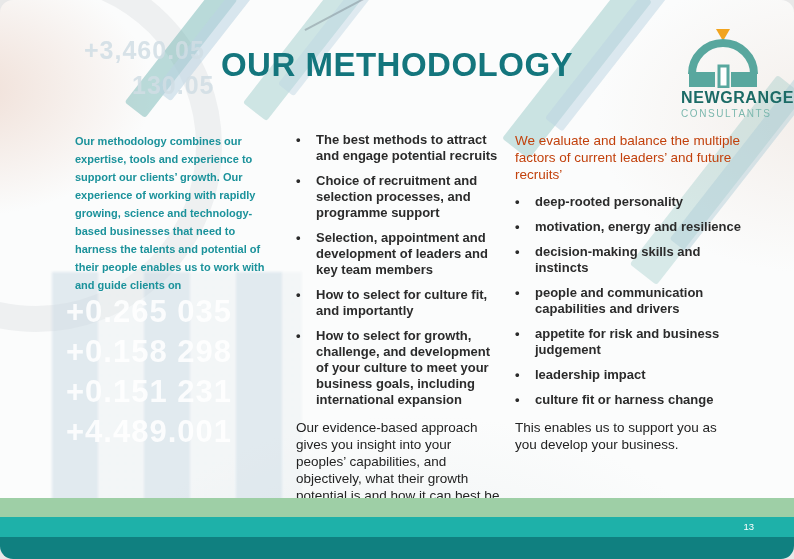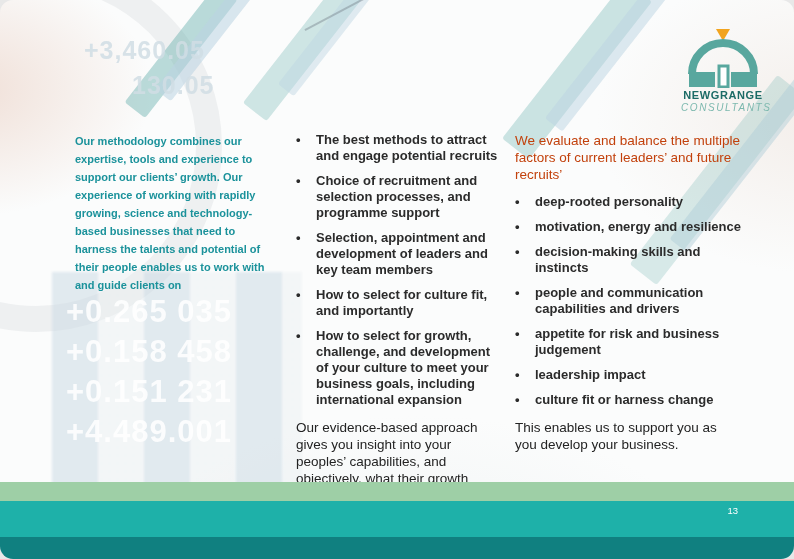--- a/index.html
+++ b/index.html
@@ -31,41 +31,41 @@
     font-size:25px;letter-spacing:1px;pointer-events:none;}
   .bg-num-top div:nth-child(2){margin-left:48px;margin-top:6px;}
   .bg-num-left{position:absolute;left:66px;top:292px;color:rgba(255,255,255,0.85);font-weight:bold;
     font-size:31px;letter-spacing:1px;line-height:40px;pointer-events:none;white-space:nowrap;}
 
   
   .title{position:absolute;left:0;right:0;top:46px;text-align:center;color:#14767d;
     font-size:33px;font-weight:bold;letter-spacing:0.5px;}
   .logo{position:absolute;left:681px;top:28px;width:84px;text-align:center;}
   .logo svg{display:block;margin:0 auto;}
-  .logo-name{font-size:11px;font-weight:bold;color:#1c6b66;letter-spacing:0.6px;margin-top:1px;}
-  .logo-sub{font-size:10px;color:#7cb8ae;letter-spacing:1.6px;margin-top:1px;font-style:italic;}
+  .logo-name{font-size:16px;font-weight:bold;color:#1c6b66;letter-spacing:0.6px;margin-top:1px;}
+  .logo-sub{font-size:10px;color:#7cb8ae;letter-spacing:1.6px;margin-top:1px;}
 
   
   .col{position:absolute;top:132px;}
   .col1{left:75px;width:201px;color:#1b929b;font-weight:bold;font-size:11px;line-height:18px;}
   .col2{left:296px;width:204px;}
   .col3{left:515px;width:226px;}
   .bullets{list-style:none;margin:0;padding:0;}
   .bullets li{display:flex;margin-bottom:9px;font-size:13px;line-height:16px;font-weight:bold;color:#2b2b2b;}
   .bullets li:last-child{margin-bottom:0;}
   .bullet-dot{flex:0 0 20px;color:#2b2b2b;}
   .bullet-text{flex:1;}
   .para{font-size:13.5px;line-height:17px;color:#232323;margin-top:11px;}
   .intro{font-size:13.5px;line-height:17px;color:#c2410c;margin-bottom:11px;}
 
   
   .footer{position:absolute;left:0;right:0;bottom:0;}
   .band-light{height:19px;background:#9ecfa6;}
-  .band-mid{height:36px;background:#1eb1a9;color:#ffffff;font-size:9.5px;line-height:20px;
-    text-align:right;padding-right:56px;box-sizing:border-box;}
+  .band-mid{height:20px;background:#1eb1a9;color:#ffffff;font-size:9.5px;line-height:20px;
+    text-align:right;padding-right:40px;box-sizing:border-box;}
   .band-dark{height:22px;background:#108080;}
 </style>
 </head>
 <body>
 
 <div class="slide">
 
   <div class="bg-tint"></div>
   <div class="bg-arc"></div>
   <div class="bg-left-panel"></div>
@@ -79,25 +79,26 @@
   <div class="stripe s8"></div>
   <div class="trendline"></div>
 
   <div class="bg-num-top">
       <div>+3,460.05</div>
       <div>130.05</div>
     </div>
 
   <div class="bg-num-left">
       <div>+0.265 035</div>
-      <div>+0.158 458</div>
+      <div>+0.158 298</div>
       <div>+0.151 231</div>
       <div>+4.489.001</div>
     </div>
 
+  <div class="title">OUR METHODOLOGY</div>
 
   <div class="logo">
     <svg width="84" height="60" viewBox="0 0 84 60">
       <polygon points="35,1 49,1 42,13" fill="#f2a41e"></polygon>
       <path d="M11 46 A31 31 0 0 1 73 46" fill="none" stroke="#58a79e" stroke-width="8"></path>
       <rect x="8" y="44" width="26" height="15" fill="#58a79e"></rect>
       <rect x="50" y="44" width="26" height="15" fill="#58a79e"></rect>
       <rect x="38" y="38" width="9" height="21" fill="#ffffff" stroke="#58a79e" stroke-width="3"></rect>
     </svg>
     <div class="logo-name">NEWGRANGE</div>

